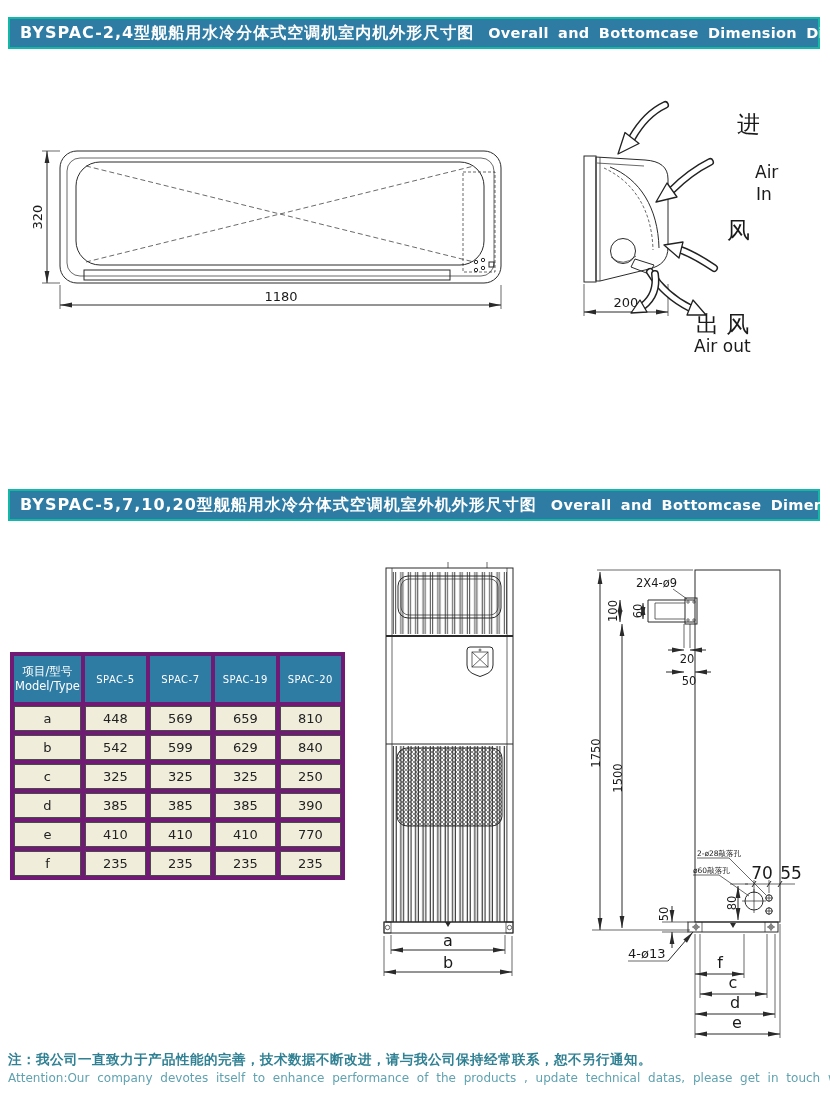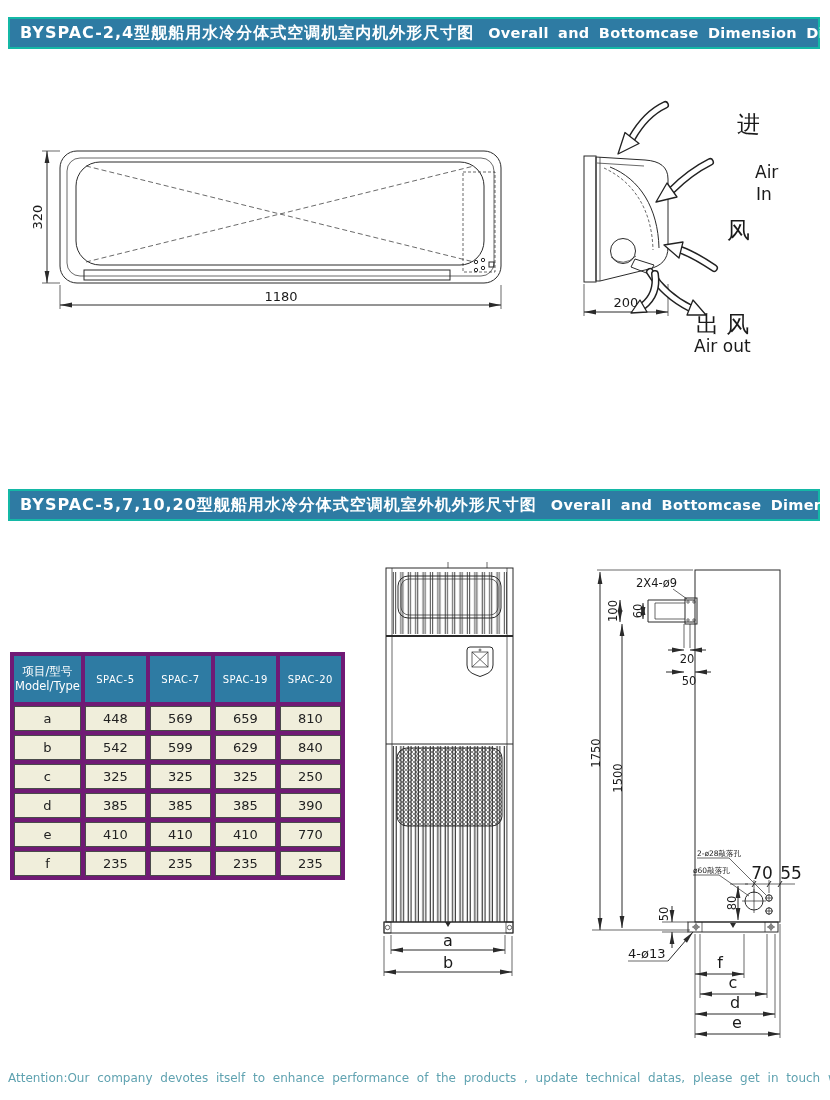--- a/index.html
+++ b/index.html
@@ -321,15 +321,16 @@
       <tr>
         <td>f</td>
         <td>235</td>
         <td>235</td>
         <td>235</td>
         <td>235</td>
       </tr>
     </tbody>
   </table>
 
+  <div class="footer" id="f-zh">注：我公司一直致力于产品性能的完善，技术数据不断改进，请与我公司保持经常联系，恕不另行通知。</div>
   <div class="footer" id="f-en">Attention:Our company devotes itself to enhance performance of the products , update technical datas, please get in touch with us without prior notice</div>
 
 </div>
 
 </body></html>

